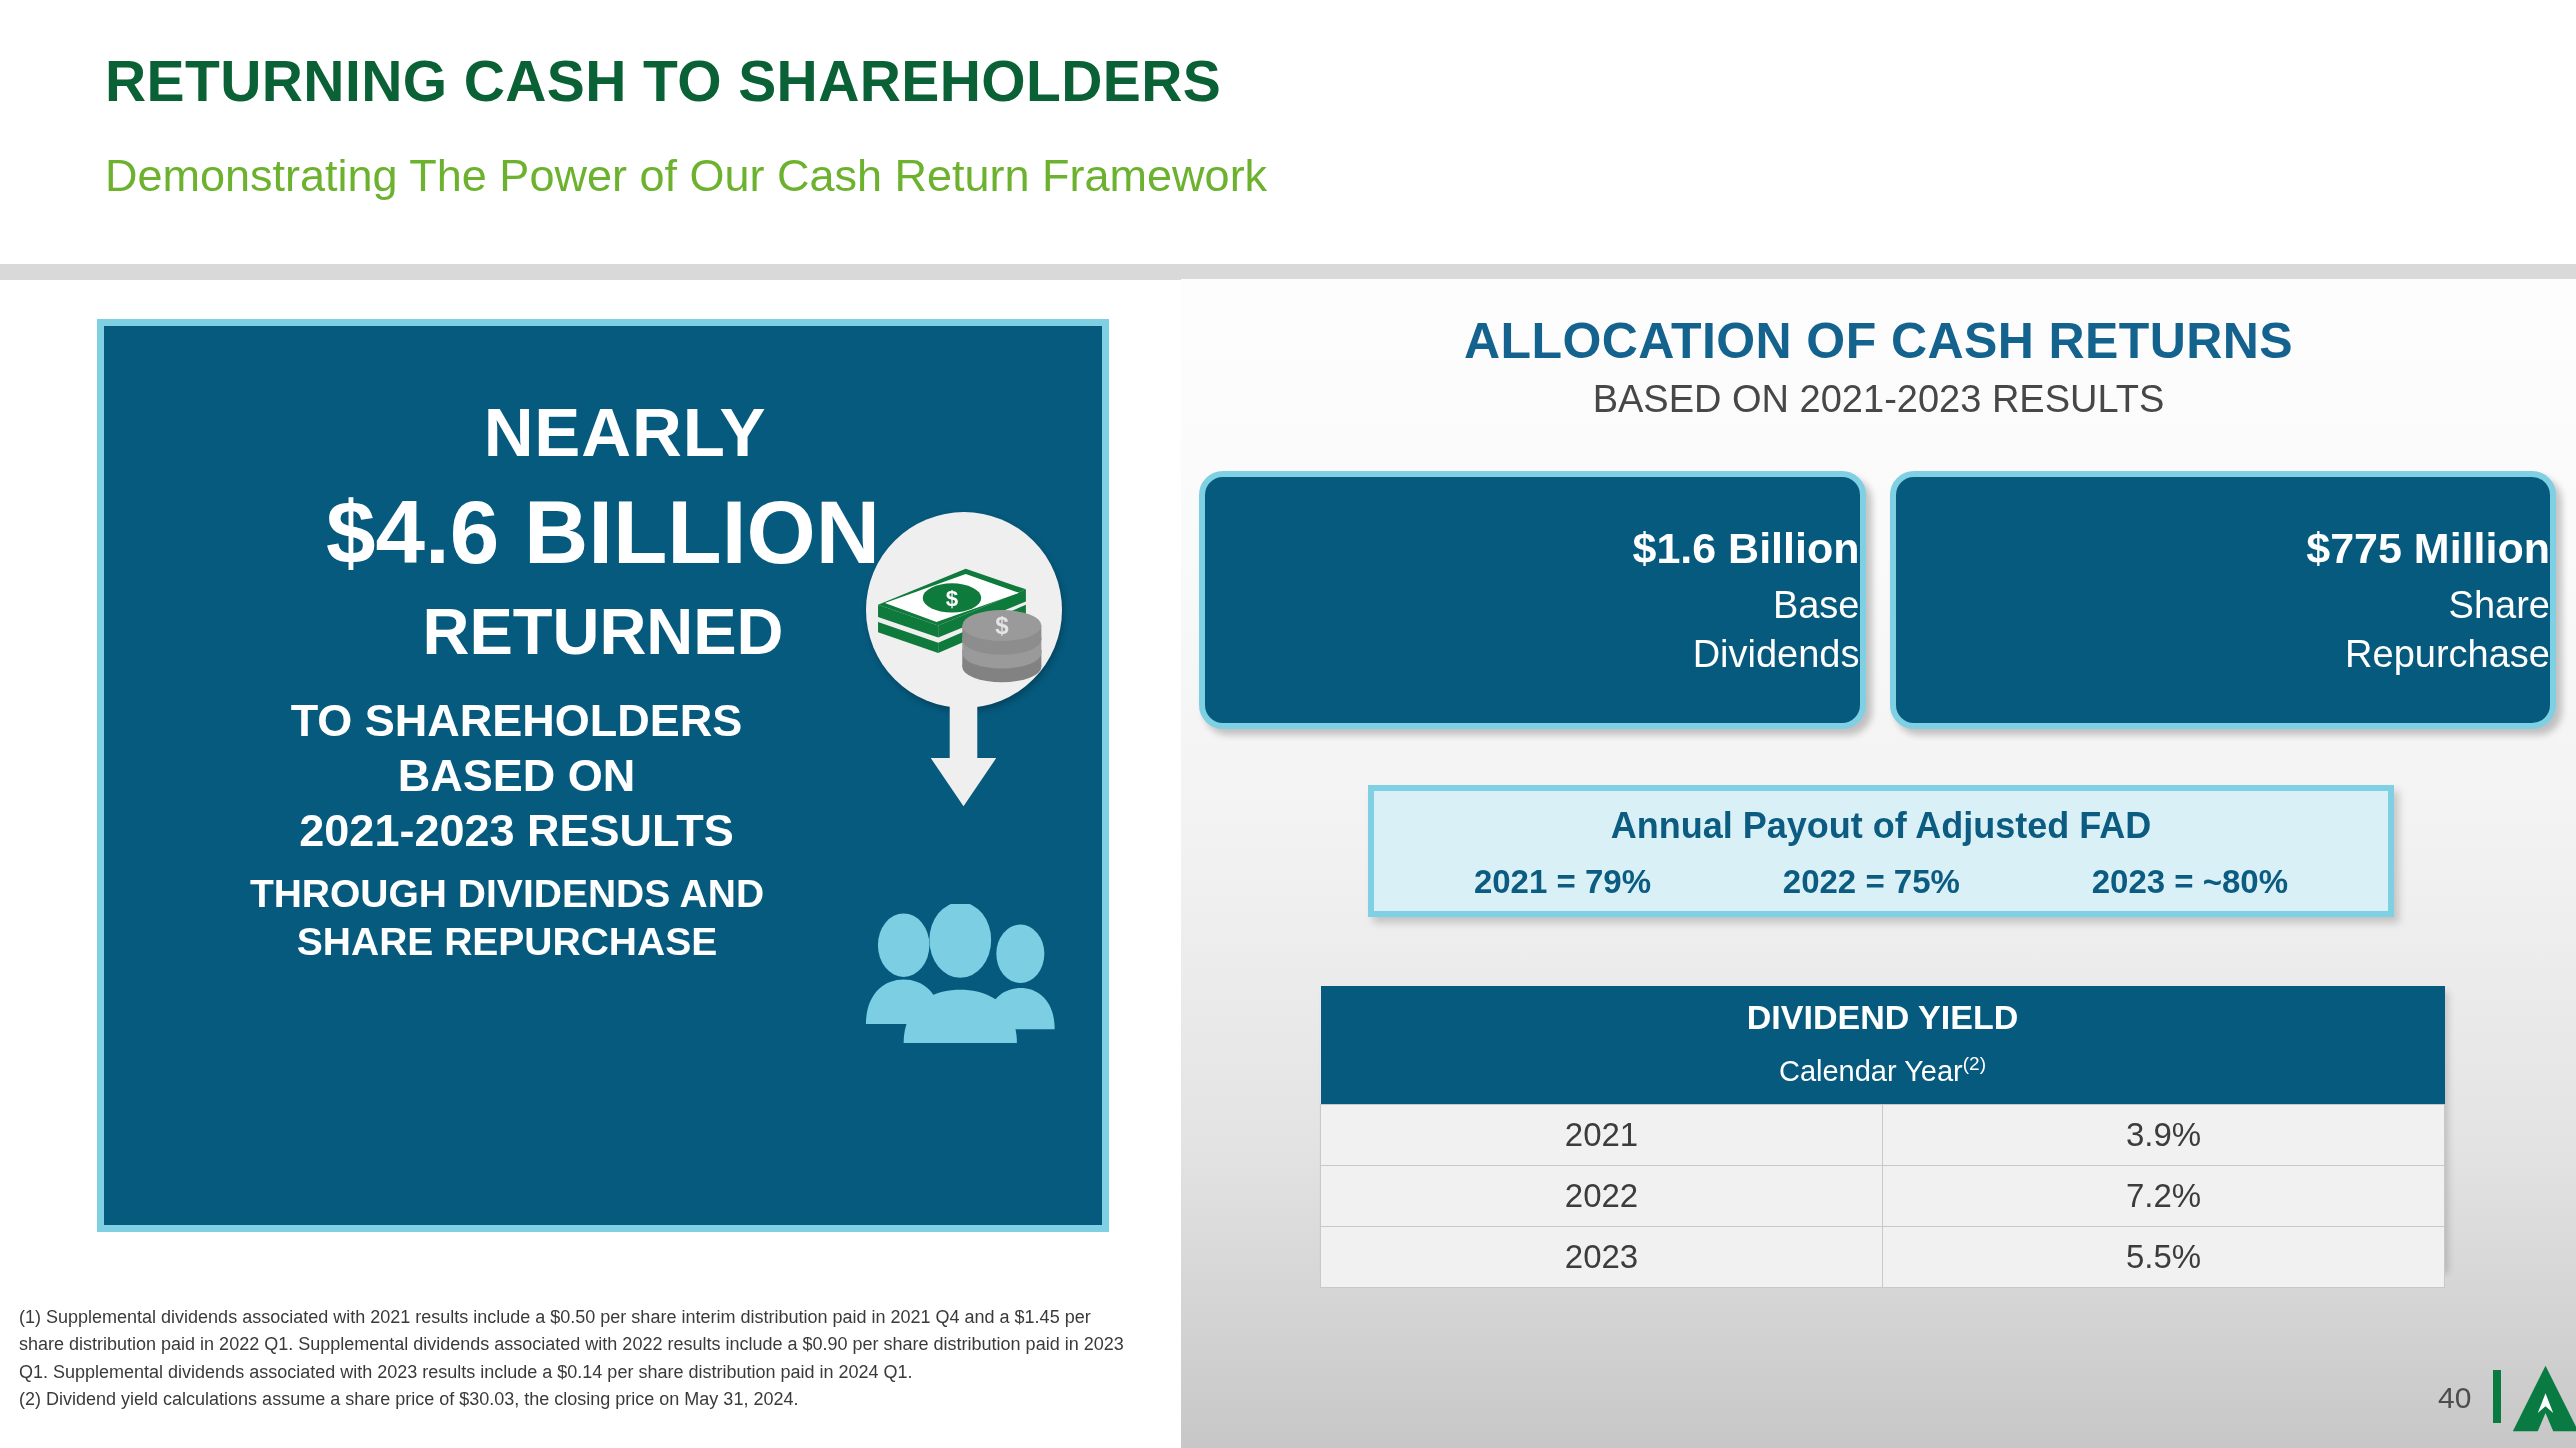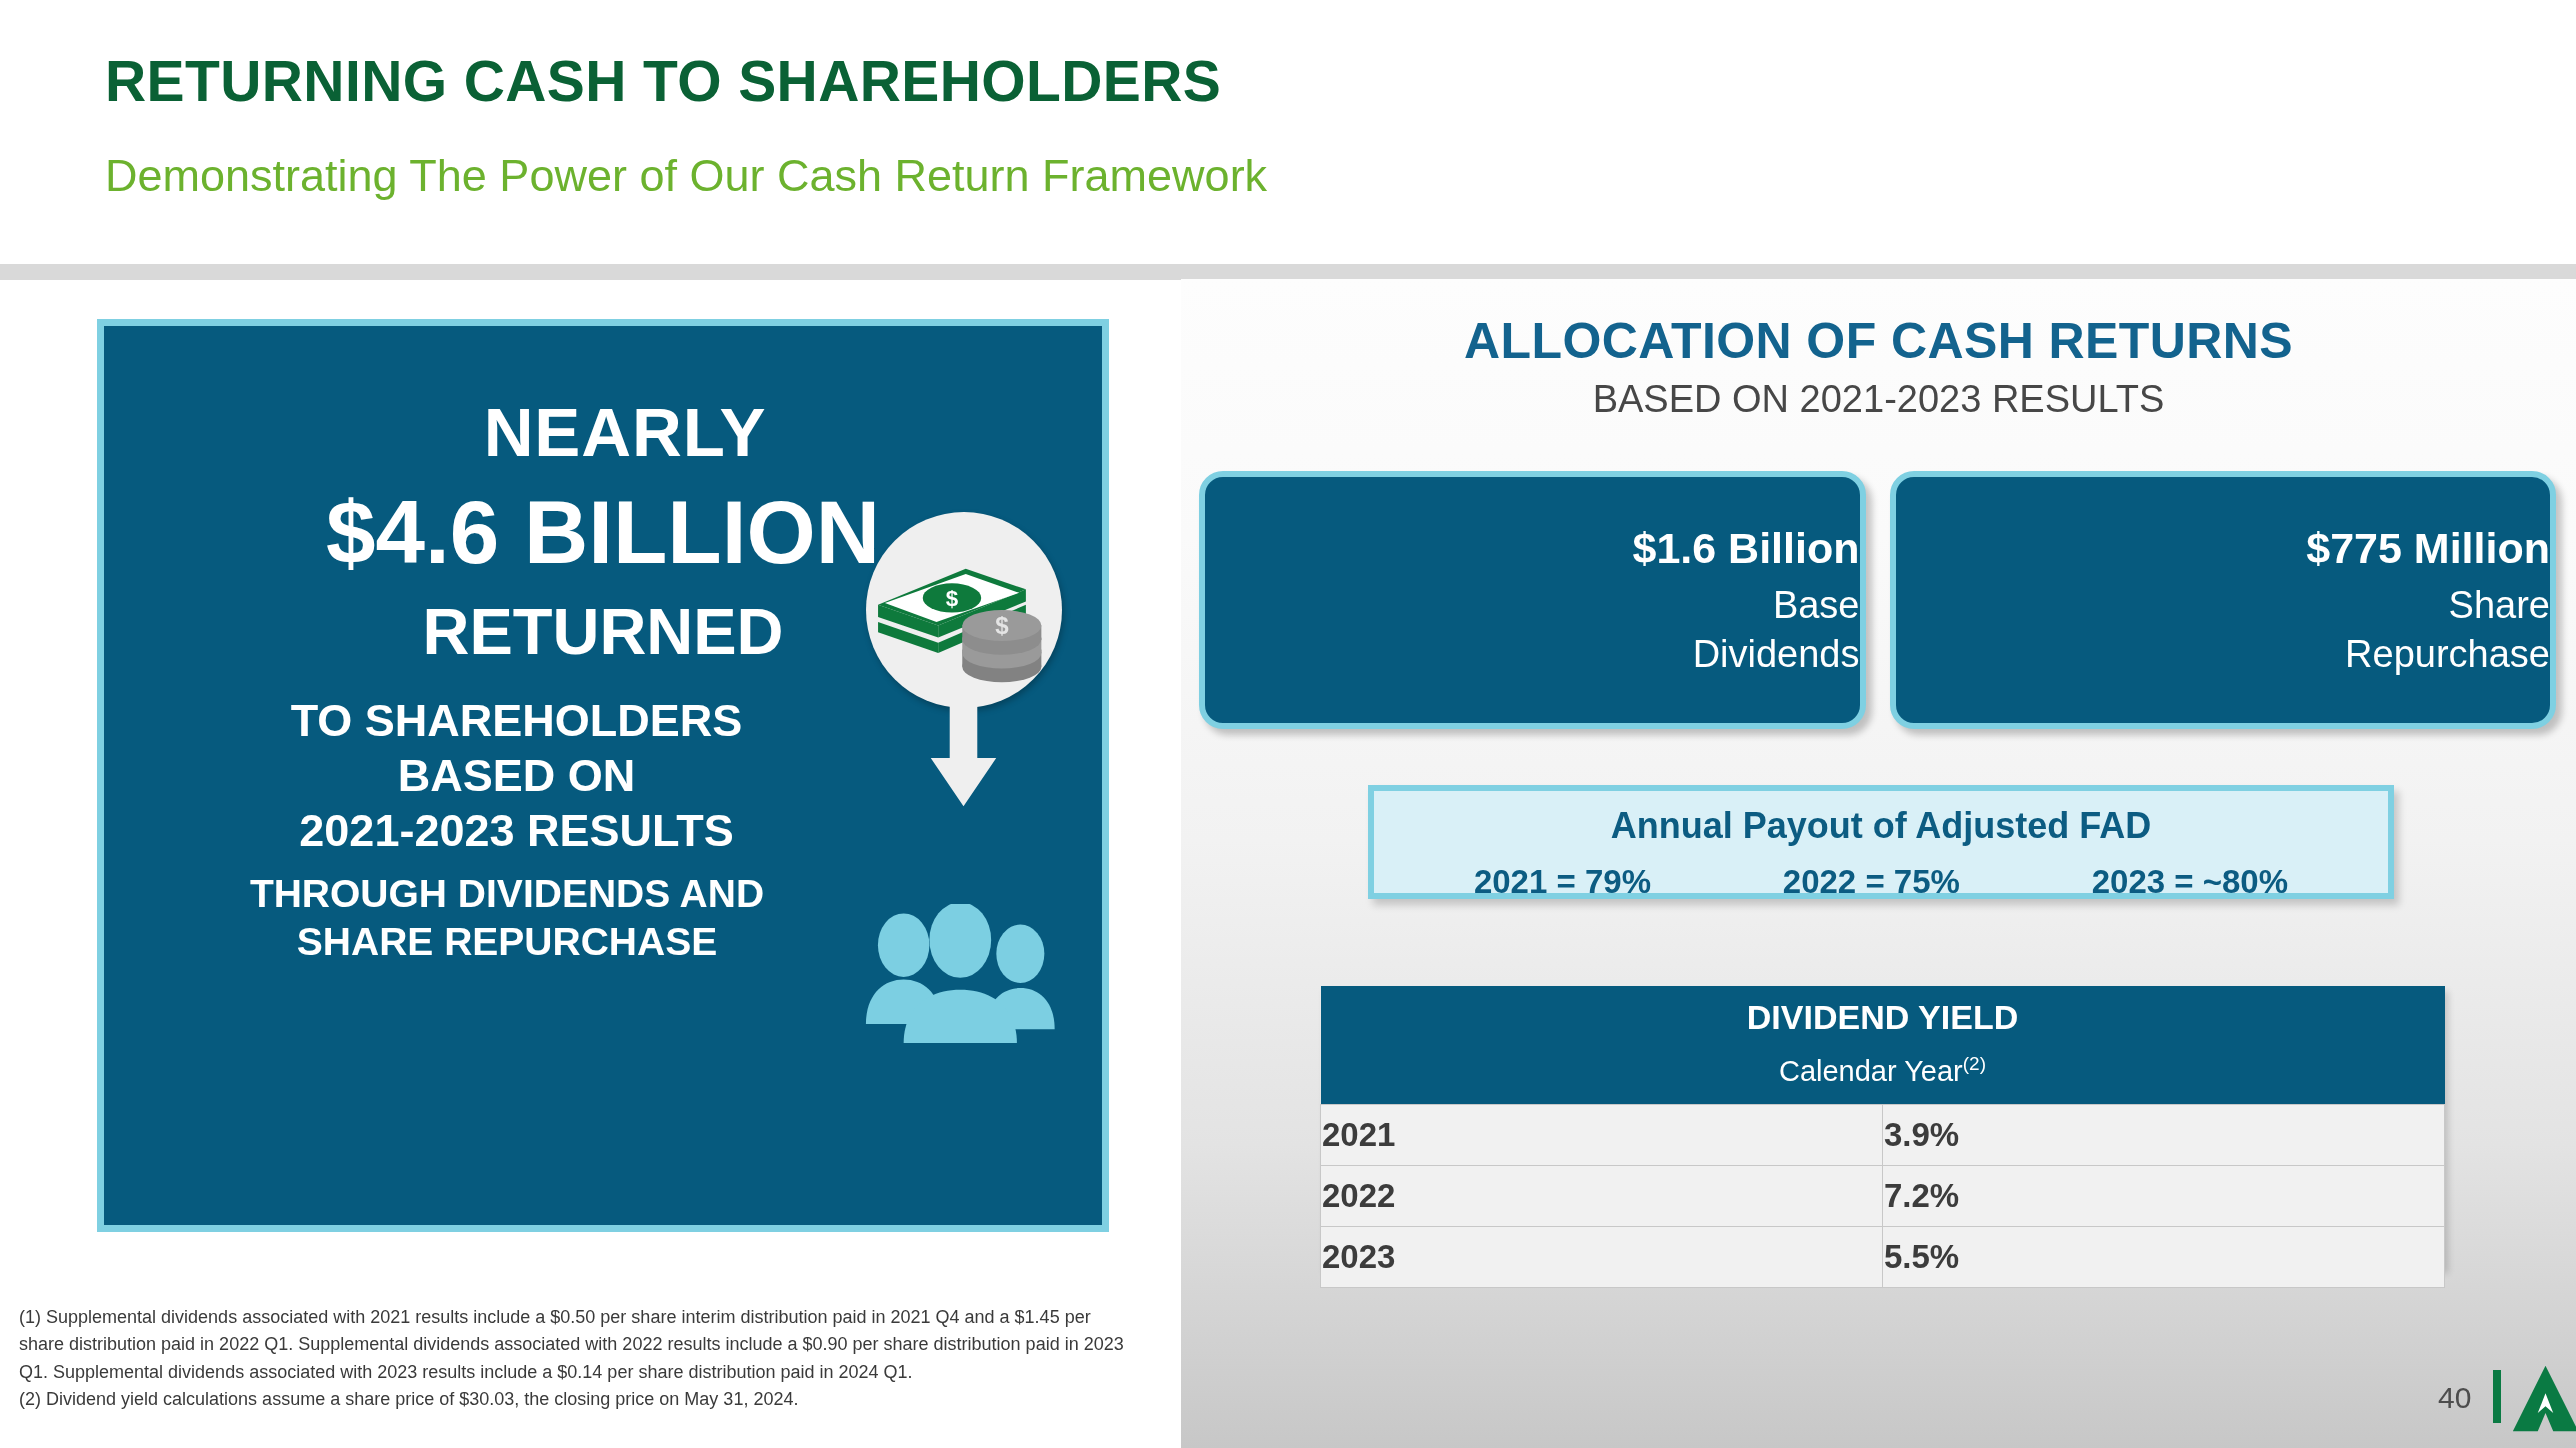--- a/index.html
+++ b/index.html
@@ -101,21 +101,21 @@
     color:#ffffff;
     padding-top:3.4px;
   }
   .card .big{font-size:43px;font-weight:bold;line-height:1.1;margin-bottom:8.6px;white-space:nowrap;}
   .card .l1{font-size:38px;font-weight:normal;line-height:1.28;}
   .card .l2{font-size:38px;font-weight:normal;line-height:1.28;white-space:nowrap;}
   .card sup{font-size:22px;vertical-align:super;}
 
   
   .payout{
-    position:absolute;left:1368px;top:785px;width:1026px;height:114px;
+    position:absolute;left:1368px;top:785px;width:1026px;height:132px;
     background:#d9f0f7;
     border:6px solid #7fd0e2;
     box-sizing:border-box;
     box-shadow:5.2px 6px 7.7px rgba(0,0,0,0.18);
   }
   .payout-title{
     position:absolute;left:0;right:0;top:13.7px;text-align:center;
     font-size:36px;font-weight:bold;color:#0c5c82;
   }
   .payout-row{
@@ -131,21 +131,21 @@
   }
   .tbl{width:100%;border-collapse:collapse;table-layout:fixed;}
   .tbl th.head{
     background:#065a7e;color:#ffffff;padding:12px 0 15.5px 0;border:none;
   }
   .tbl th.head .t1{font-size:34px;font-weight:bold;line-height:1.15;}
   .tbl th.head .t2{font-size:29px;font-weight:normal;line-height:1.2;margin-top:16px;}
   .tbl th.head sup{font-size:19px;vertical-align:super;}
   .tbl td{
     background:#f1f1f1;color:#3c3c3c;
-    font-size:33px;font-weight:bold;text-align:left;
+    font-size:33px;font-weight:normal;text-align:center;
     height:58px;border:1.7px solid #c8c8c8;
   }
 
   
   .footnotes{
     position:absolute;left:19px;top:1304px;width:1116px;
     font-size:18px;line-height:1.52;color:#3a3a3a;
   }
 
   

